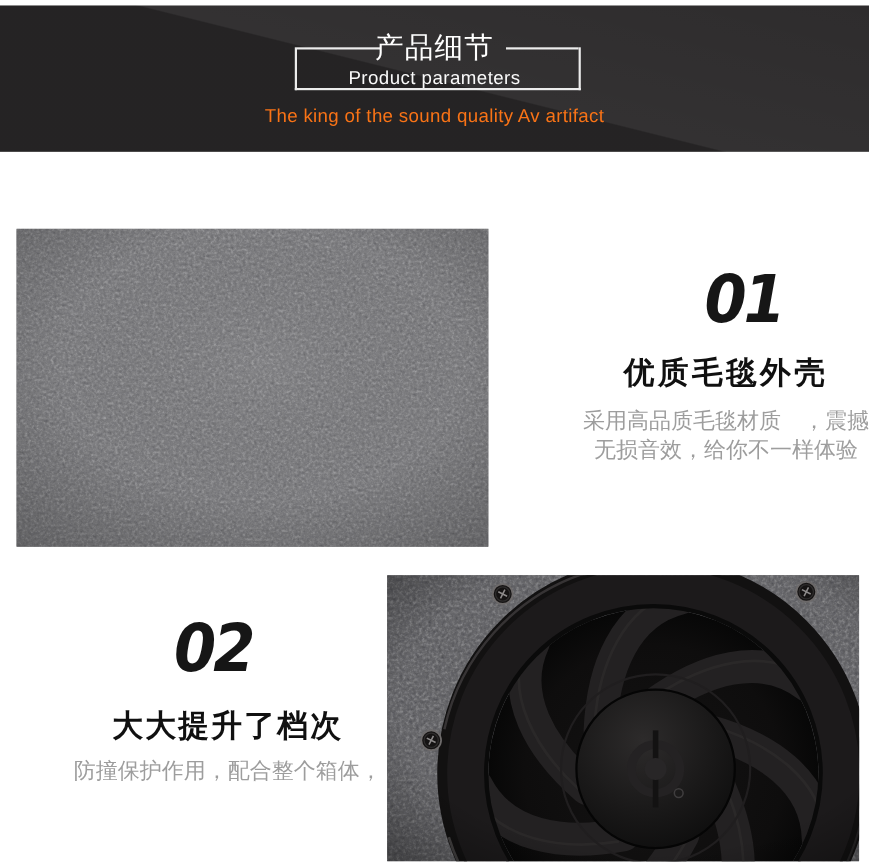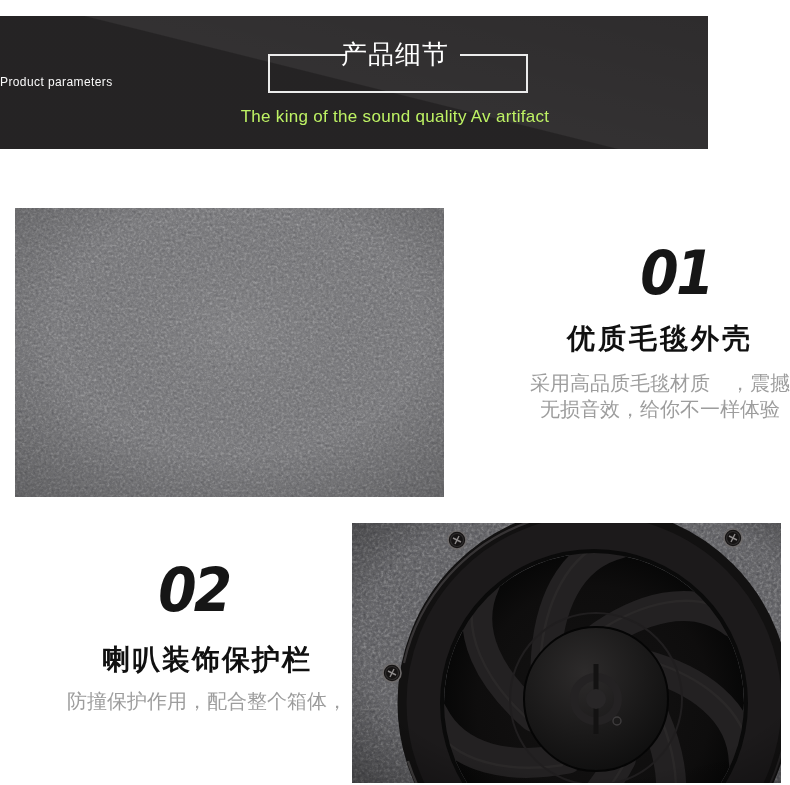--- a/index.html
+++ b/index.html
@@ -3,45 +3,45 @@
 <meta charset="utf-8">
 <style>
   html,body { margin:0; padding:0; background:#ffffff; }
   .page {
     position:relative; width:790px; height:785px; overflow:hidden;
     background:#ffffff; font-family:"Liberation Sans", sans-serif;
   }
 
   
   .banner {
-    position:absolute; left:0; top:16px; width:708px; height:133px;
+    position:absolute; left:0; top:5px; width:790px; height:133px;
     background:#2a2829;
   }
   .banner .diag {
     position:absolute; left:0; top:0; right:0; bottom:0;
     background:linear-gradient(14deg, rgba(0,0,0,0.12) 49.6%, rgba(255,255,255,0.045) 50%, rgba(255,255,255,0.02) 100%);
   }
   .pbox {
     position:absolute; left:268px; top:38px; width:260px; height:39px;
     box-sizing:border-box; border:2px solid #ececec; border-top:none;
   }
   .pbox .seg { position:absolute; top:0; height:2px; background:#ececec; }
   .pbox .seg.l { left:0;  width:76px; }
   .pbox .seg.r { right:0; width:66px; }
   .title-cn {
     position:absolute; left:0; width:790px; top:23px; text-align:center;
     font-size:26px; line-height:30px; color:#ffffff; letter-spacing:1px;
   }
   .title-en {
-    position:absolute; left:0; width:790px; top:55px; text-align:left;
-    font-size:12px; line-height:22px; color:#fafafa; letter-spacing:0.4px;
+    position:absolute; left:0; width:790px; top:55px; text-align:center;
+    font-size:17px; line-height:22px; color:#fafafa; letter-spacing:0.4px;
   }
   .tagline {
     position:absolute; left:0; width:790px; top:90px; text-align:center;
-    font-size:17px; line-height:22px; color:#bef264; letter-spacing:0.3px;
+    font-size:17px; line-height:22px; color:#f97316; letter-spacing:0.3px;
   }
 
   
   .photo { position:absolute; margin:0; padding:0; line-height:0; }
   .photo.felt    { left:15px;  top:208px; width:429px; height:289px; }
   .photo.speaker { left:352px; top:523px; width:429px; height:260px; }
 
   
   .feature { position:absolute; }
   .feature-1 { left:515px; top:243px; width:290px; text-align:center; }
@@ -106,21 +106,21 @@
 
   <div class="feature feature-1">
     <div class="num">01</div>
     <h2 class="heading">优质毛毯外壳</h2>
     <p class="desc desc-a">采用高品质毛毯材质　，震撼</p>
     <p class="desc desc-b">无损音效，给你不一样体验</p>
   </div>
 
   <div class="feature feature-2">
     <div class="num">02</div>
-    <h2 class="heading">喇叭装饰保护栏</h2>
+    <h2 class="heading">大大提升了档次</h2>
     <p class="desc desc-a">防撞保护作用，配合整个箱体，</p>
   </div>
 
   <figure class="photo speaker">
     <svg width="429" height="260" viewBox="0 0 429 260">
       <defs>
         <filter id="feltB" x="-2%" y="-2%" width="104%" height="104%">
           <feTurbulence type="fractalNoise" baseFrequency="0.34" numOctaves="5" seed="9" stitchTiles="stitch"></feTurbulence>
           <feColorMatrix type="matrix" values="0.33 0.33 0.33 0 0  0.33 0.33 0.33 0 0  0.33 0.33 0.33 0 0  0 0 0 0 1"></feColorMatrix>
           <feComponentTransfer>

